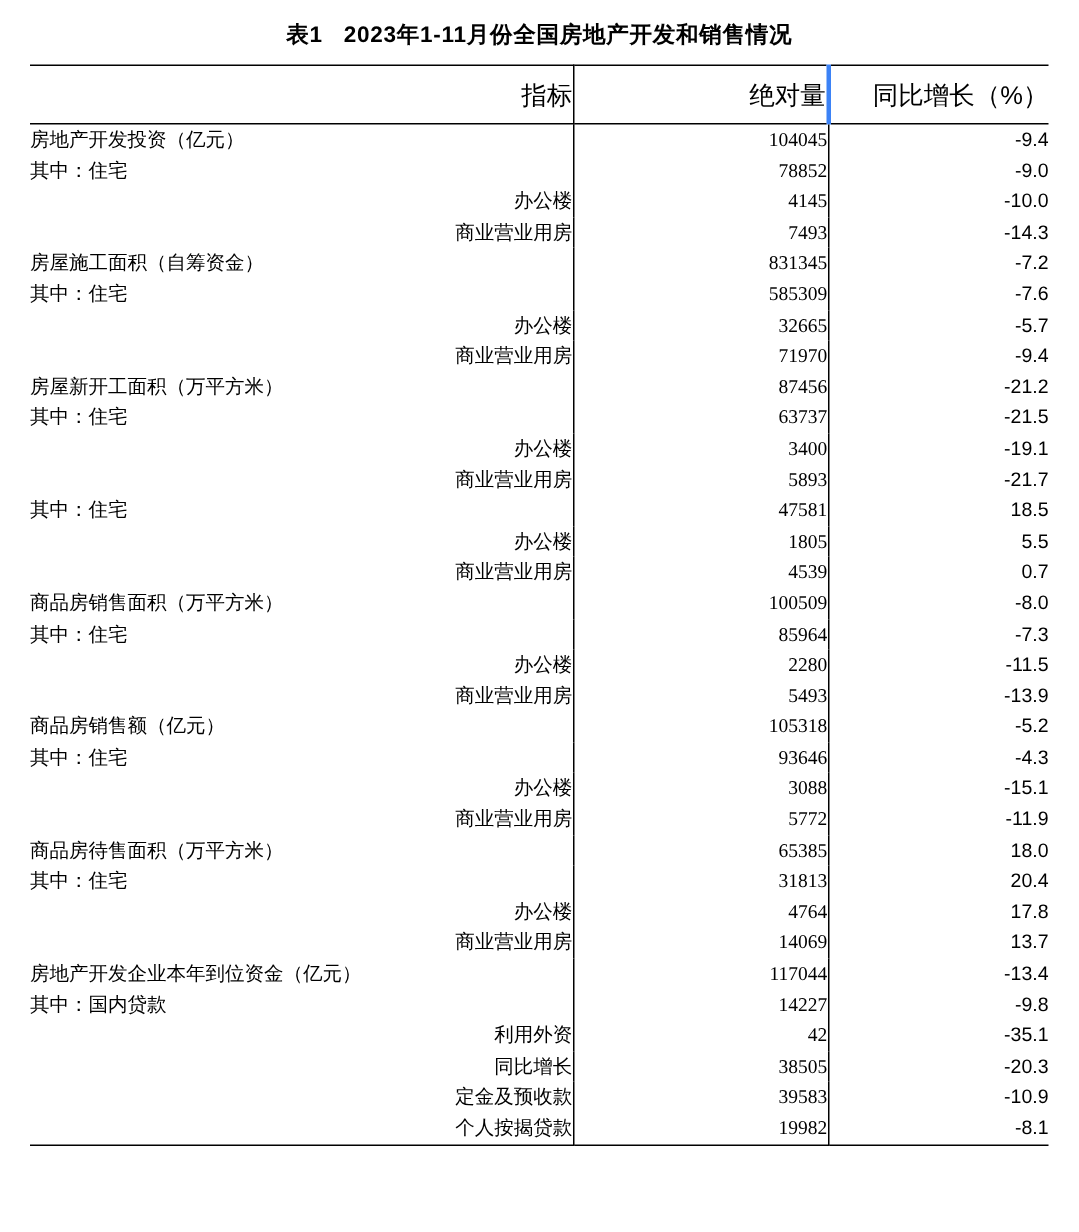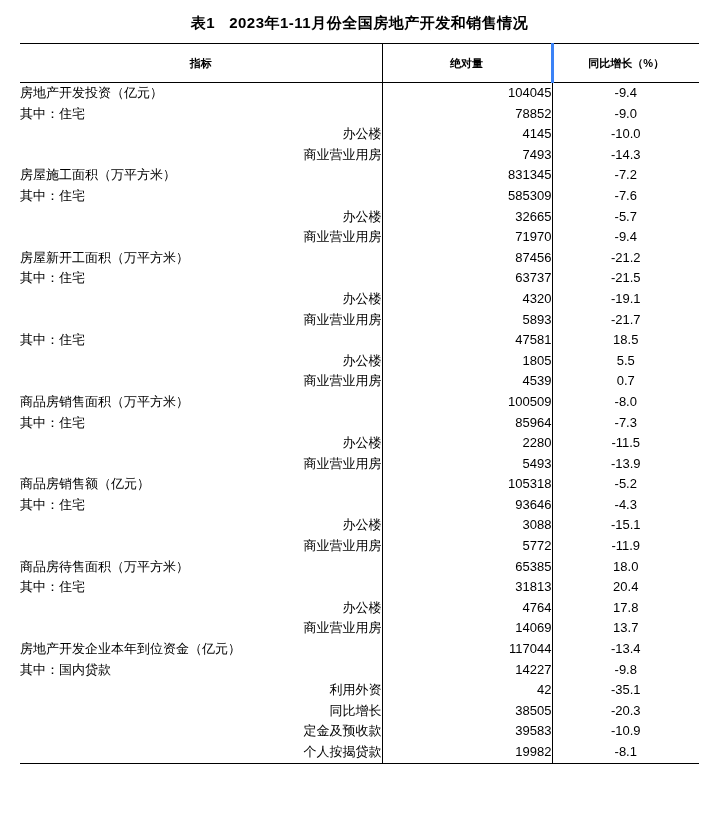--- a/index.html
+++ b/index.html
@@ -40,23 +40,23 @@
     width: 679px;
     table-layout: fixed;
     font-size: 13px;
   }
   table.data th, table.data td {
     padding: 0;
     margin: 0;
   }
   .hdr-row th {
     height: 38px;
-    font-weight: bold;
-    font-size: 11px;
-    text-align: center;
+    font-weight: normal;
+    font-size: 17px;
+    text-align: right;
     vertical-align: middle;
     border-top: 1px solid #000;
     border-bottom: 1px solid #000;
   }
   .hdr-row th.c-ind {
     border-right: 1px solid #000;
   }
   .hdr-row th.c-abs {
     border-right: 3px solid #3b82f6;
   }
@@ -67,23 +67,24 @@
     font-size: 13px;
   }
   td.c-ind {
     border-right: 1px solid #000;
     padding-left: 14px;
   }
   td.c-abs {
     border-right: 1px solid #000;
     text-align: right;
     padding-right: 18px;
+    font-family: Liberation Serif, serif;
   }
   td.c-yoy {
-    text-align: center;
+    text-align: right;
     padding-right: 16px;
   }
   tbody tr:last-child td {
     border-bottom: 1px solid #000;
   }
   .lvl0 { padding-left: 14px; }
   .lvl1 { padding-left: 34px; }
   .lvl2 { padding-left: 62px; text-align: right; }
   .col-ind { width: 362px; }
   .col-abs { width: 170px; }
@@ -127,21 +128,21 @@
             <td class="c-ind lvl2">办公楼</td>
             <td class="c-abs">4145</td>
             <td class="c-yoy">-10.0</td>
           </tr>
           <tr>
             <td class="c-ind lvl2">商业营业用房</td>
             <td class="c-abs">7493</td>
             <td class="c-yoy">-14.3</td>
           </tr>
           <tr>
-            <td class="c-ind lvl0">房屋施工面积（万平方米）</td>
+            <td class="c-ind lvl0">房屋施工面积（自筹资金）</td>
             <td class="c-abs">831345</td>
             <td class="c-yoy">-7.2</td>
           </tr>
           <tr>
             <td class="c-ind lvl1">其中：住宅</td>
             <td class="c-abs">585309</td>
             <td class="c-yoy">-7.6</td>
           </tr>
           <tr>
             <td class="c-ind lvl2">办公楼</td>
@@ -158,21 +159,21 @@
             <td class="c-abs">87456</td>
             <td class="c-yoy">-21.2</td>
           </tr>
           <tr>
             <td class="c-ind lvl1">其中：住宅</td>
             <td class="c-abs">63737</td>
             <td class="c-yoy">-21.5</td>
           </tr>
           <tr>
             <td class="c-ind lvl2">办公楼</td>
-            <td class="c-abs">4320</td>
+            <td class="c-abs">3400</td>
             <td class="c-yoy">-19.1</td>
           </tr>
           <tr>
             <td class="c-ind lvl2">商业营业用房</td>
             <td class="c-abs">5893</td>
             <td class="c-yoy">-21.7</td>
           </tr>
           <tr>
             <td class="c-ind lvl1">其中：住宅</td>
             <td class="c-abs">47581</td>

